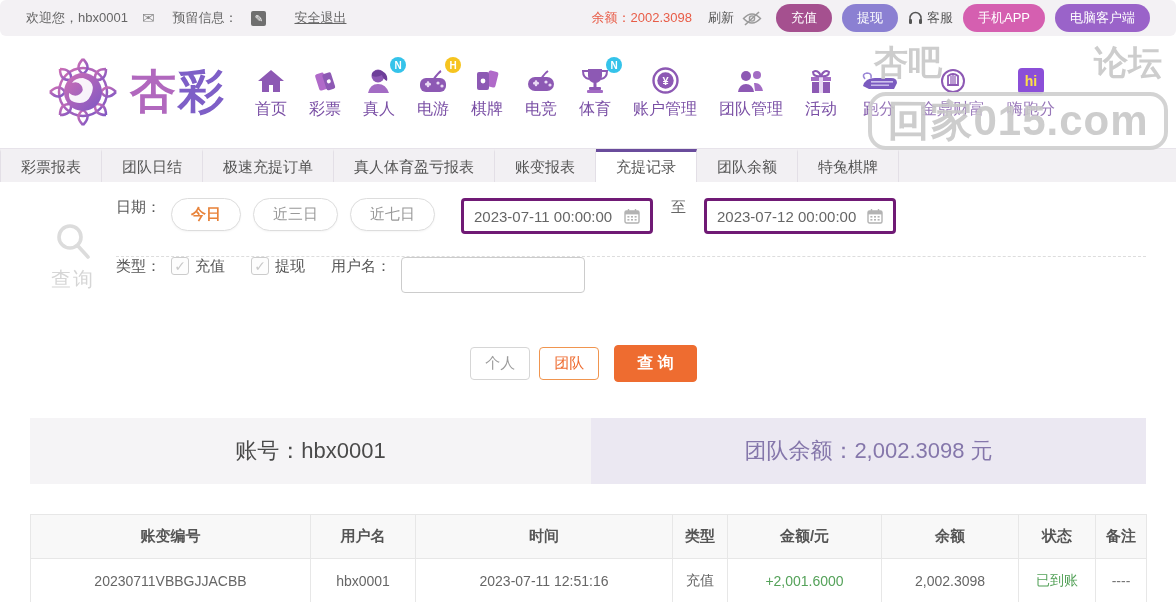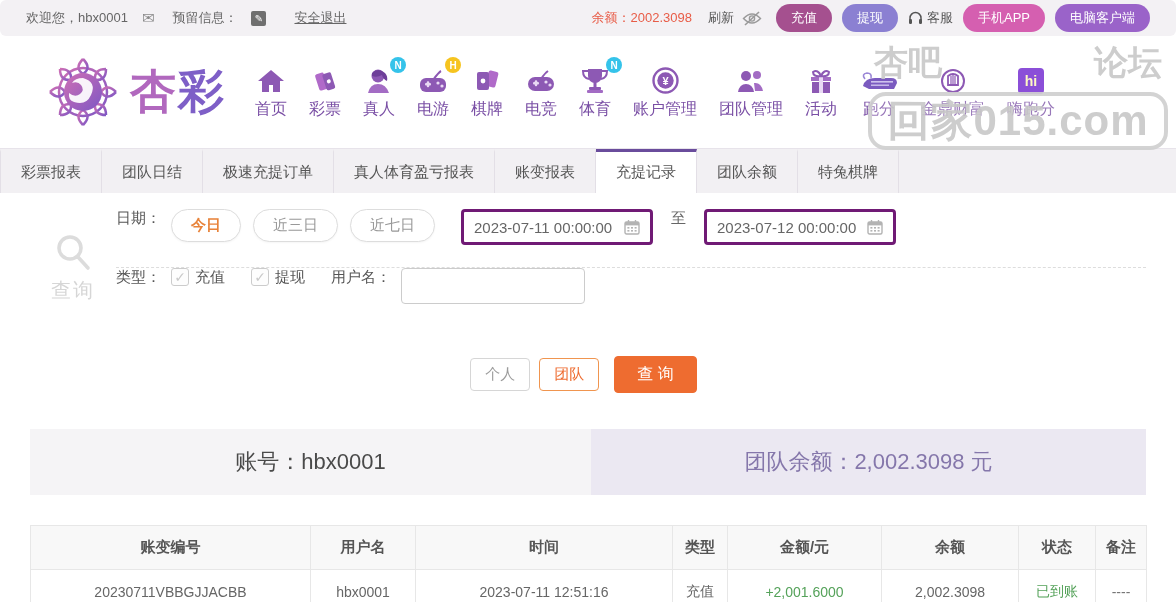--- a/index.html
+++ b/index.html
@@ -38,33 +38,33 @@
   .nav-item { display:flex; flex-direction:column; align-items:center; margin:0 11px;
     cursor:pointer; position:relative; }
   .nav-item .ic { height:30px; display:flex; align-items:flex-end; justify-content:center;
     position:relative; }
   .nav-item .lbl { font-size:16px; color:#7a4fa5; margin-top:5px; white-space:nowrap; }
   .badge { position:absolute; top:-7px; right:-13px; width:16px; height:16px; border-radius:50%;
     color:#fff; font-size:10px; font-weight:bold; display:flex; align-items:center;
     justify-content:center; }
   .badge.n { background:var(--badge_cyan,#35c3ea); }
   .badge.h { background:var(--badge_yellow,#f6c41f); }
-  .hi-sq { width:26px; height:26px; background:#8b4fd8; border-radius:4px; color:#fef9c3;
+  .hi-sq { width:26px; height:26px; background:#8b4fd8; border-radius:4px; color:#fde047;
     font-weight:bold; font-size:14px; display:flex; align-items:center; justify-content:center; }
 
   
   .watermark { position:absolute; right:8px; top:4px; width:300px; text-align:center;
     color:#c9c9c9; pointer-events:none; z-index:5; opacity:.92; }
   .wm-row { display:flex; justify-content:space-between; padding:0 6px;
     font-size:34px; font-weight:bold; }
   .wm-box { margin-top:6px; border:4px solid #d0d0d0; border-radius:18px; font-size:42px;
     font-weight:bold; letter-spacing:1px; padding:0 4px; line-height:1.2; background:rgba(255,255,255,.25); }
 
   
-  .tabbar { height:45px; background:#f2f0f3; border-top:1px solid #e7e3ea; display:flex; }
+  .tabbar { height:34px; background:#f2f0f3; border-top:1px solid #e7e3ea; display:flex; }
   .tab { padding:0 20px; display:flex; align-items:center; font-size:15px; color:#555;
     border-right:1px solid #e3dfe6; cursor:pointer; border-top:3px solid transparent; }
   .tab:first-child { border-left:1px solid #e3dfe6; }
   .tab.active { background:#fff; border-top:3px solid var(--purple_dark,#6a4c9c);
     border-right:1px solid #e3dfe6; }
 
   
   .filter { display:flex; padding:16px 30px 8px 30px; }
   .f-left { width:86px; display:flex; flex-direction:column; align-items:center;
     padding-top:22px; color:#d6d6d6; }
@@ -90,21 +90,21 @@
   .chk-lbl { font-size:15px; color:#555; margin-right:26px; }
   .userinput { border:1px solid #ccc; border-radius:4px; height:36px; width:184px;
     font-size:15px; color:#666; padding:0 10px; outline:none; font-family:inherit; }
 
   
   .actions { display:flex; justify-content:center; align-items:center; margin-top:16px; }
   .a-btn { background:#fff; border:1px solid #d6d6d6; color:#9b9b9b; font-size:15px;
     border-radius:4px; padding:6px 14px; margin-right:9px; cursor:pointer; font-family:inherit; }
   .a-btn.team { border-color:#f0954f; color:var(--orange,#ee6c30); margin-right:15px; }
   .a-btn.query { background:var(--orange,#ee6c30); border-color:var(--orange,#ee6c30);
-    color:#fff; font-weight:normal; padding:7px 22px; font-size:16px; }
+    color:#fff; font-weight:bold; padding:7px 22px; font-size:16px; }
 
   
   .summary { display:flex; margin:36px 30px 0 30px; height:66px; }
   .sum-left { width:561px; background:#f5f4f6; display:flex; align-items:center;
     justify-content:center; font-size:22px; color:#4a4a4a; }
   .sum-right { flex:1; background:#ebe8f2; display:flex; align-items:center;
     justify-content:center; font-size:22px; color:var(--balance_purple,#8577ab); }
 
   
   table.rec { border-collapse:collapse; margin:30px 30px 0 30px; width:1116px;

